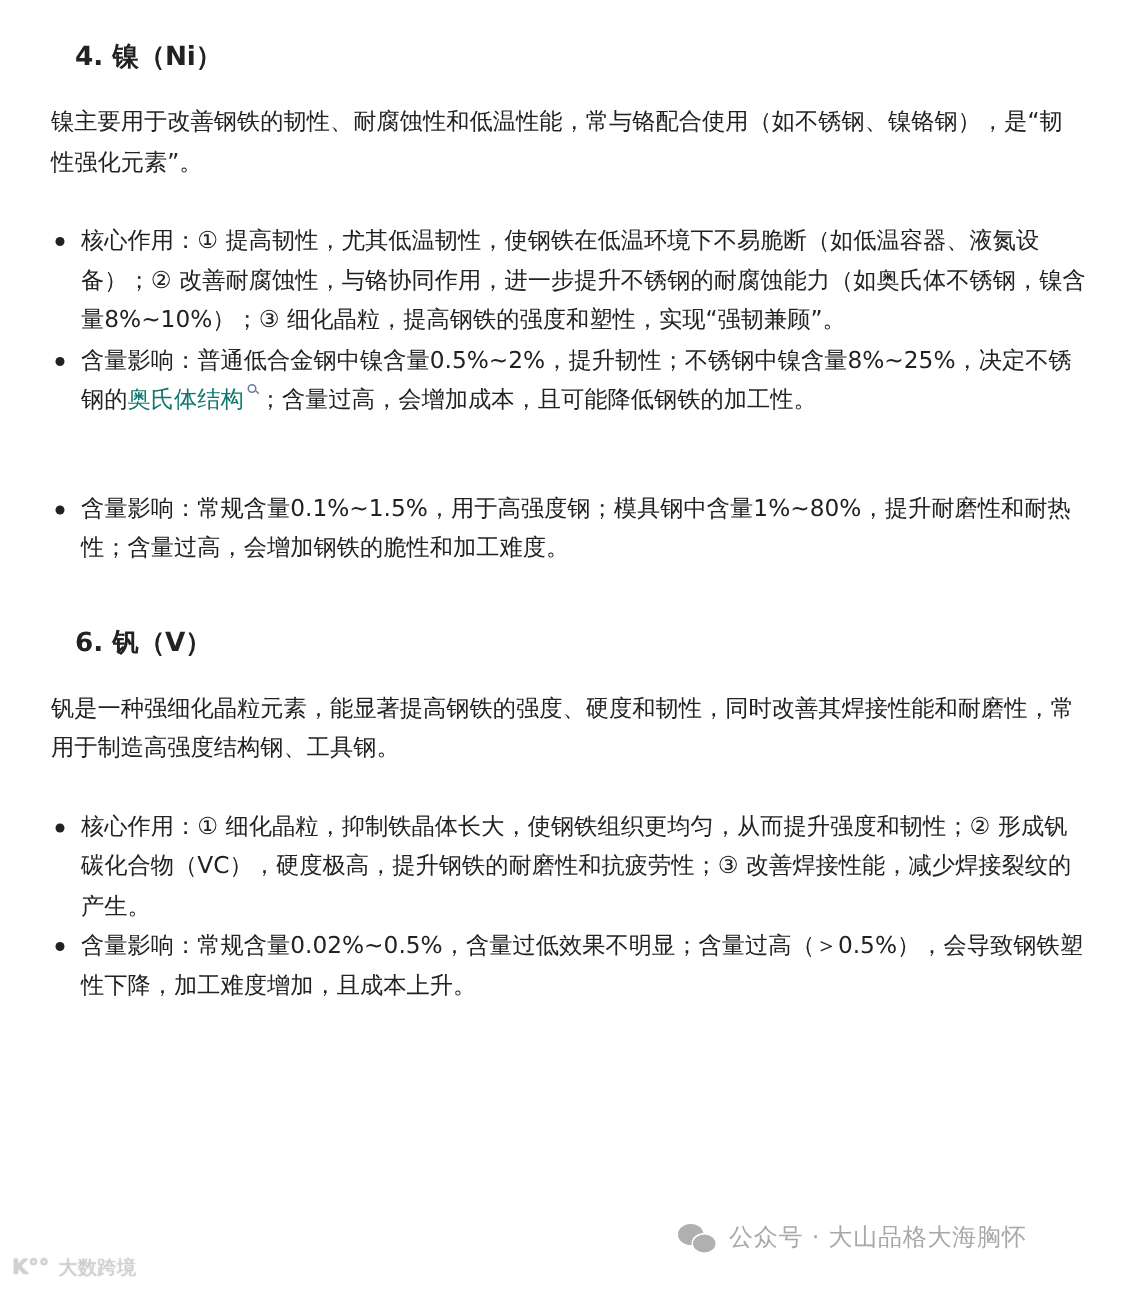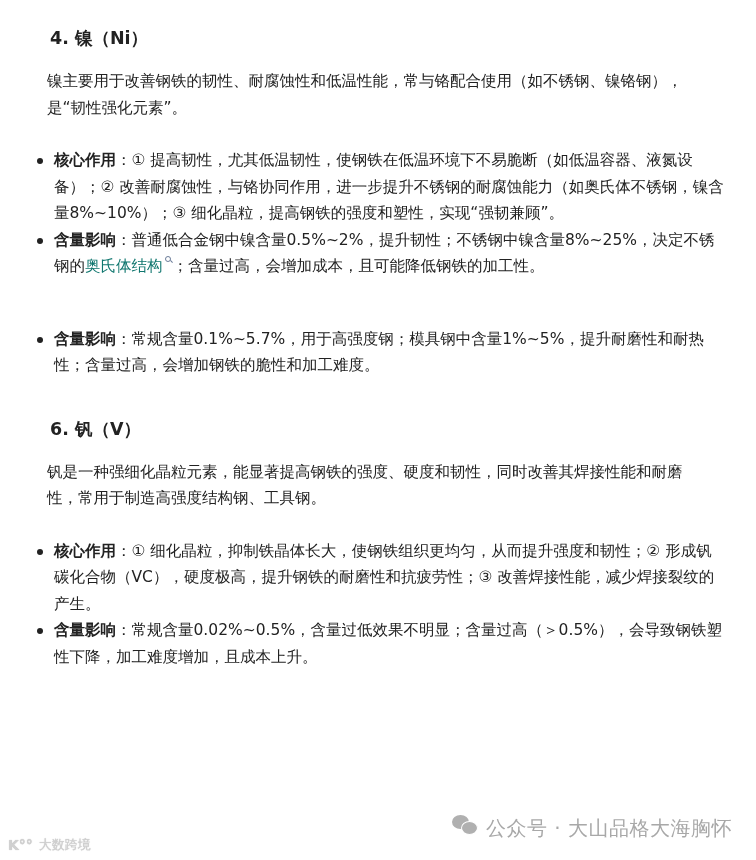--- a/index.html
+++ b/index.html
@@ -27,21 +27,21 @@
     .section-title {
       font-size: 17.5px;
       font-weight: bold;
       line-height: 28px;
       margin: 16px;
       color: #222222;
     }
     .para {
       font-size: 15.5px;
       line-height: 26.5px;
-      margin: 13px;
+      margin: 0;
       color: #222222;
     }
     .bullets {
       list-style: none;
       margin: 26px 0 0 0;
       padding: 0;
     }
     .bullet {
       position: relative;
       padding-left: 20px;
@@ -52,21 +52,21 @@
     .bullet-dot {
       position: absolute;
       left: 3px;
       top: 11px;
       width: 6px;
       height: 6px;
       border-radius: 50%;
       background: #222222;
     }
     .bullet-label {
-      font-weight: bold;
+      font-weight: normal;
     }
     .link {
       color: #0f766e;
       text-decoration: none;
       cursor: pointer;
     }
     .search-sup {
       display: inline-block;
       position: relative;
       width: 9px;
@@ -93,24 +93,24 @@
       background: #6b7c99;
       transform: rotate(45deg);
     }
     .gap-section {
       height: 20px;
     }
     .watermark-right {
       position: absolute;
       left: 452px;
       top: 815px;
-      font-size: 20px;
+      font-size: 16px;
       color: #a8a8a8;
       display: flex;
-      align-items: flex-start;
+      align-items: flex-end;
       letter-spacing: 0.5px;
     }
     .wechat-icon {
       position: relative;
       width: 26px;
       height: 20px;
       margin-right: 8px;
     }
     .wechat-icon .b1 {
       position: absolute;
@@ -167,21 +167,21 @@
       </li>
     </ul>
   </div>
 
   <div class="gap-section"></div>
 
   <div class="section">
     <ul class="bullets">
       <li class="bullet">
         <span class="bullet-dot"></span>
-        <span class="bullet-label">含量影响</span><span>：常规含量0.1%~5.7%，用于高强度钢；模具钢中含量1%~5%，提升耐磨性和耐热性；含量过高，会增加钢铁的脆性和加工难度。</span>
+        <span class="bullet-label">含量影响</span><span>：常规含量0.1%~1.5%，用于高强度钢；模具钢中含量1%~80%，提升耐磨性和耐热性；含量过高，会增加钢铁的脆性和加工难度。</span>
       </li>
     </ul>
   </div>
 
   <div class="gap-section"></div>
 
   <div class="section">
     <h3 class="section-title">6. 钒（V）</h3>
     <p class="para">钒是一种强细化晶粒元素，能显著提高钢铁的强度、硬度和韧性，同时改善其焊接性能和耐磨性，常用于制造高强度结构钢、工具钢。</p>
     <ul class="bullets">

